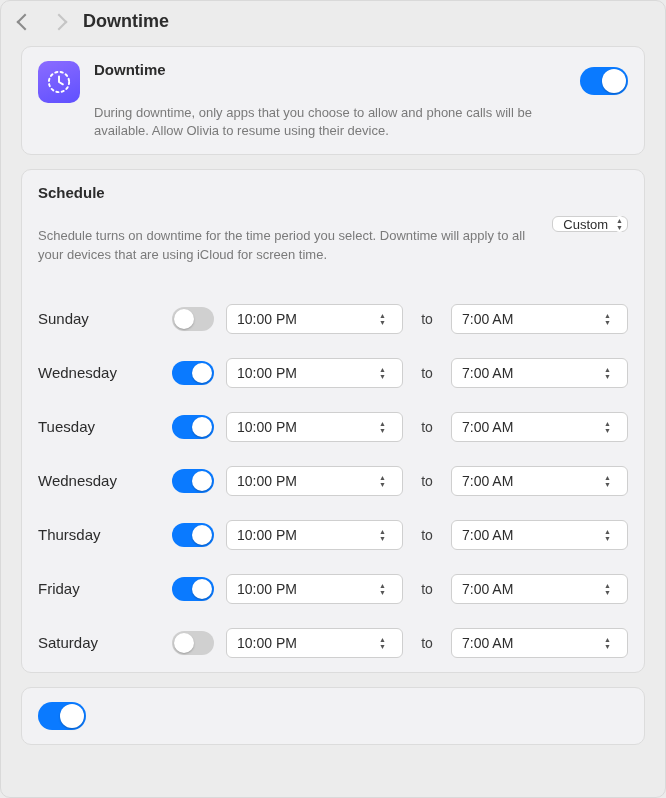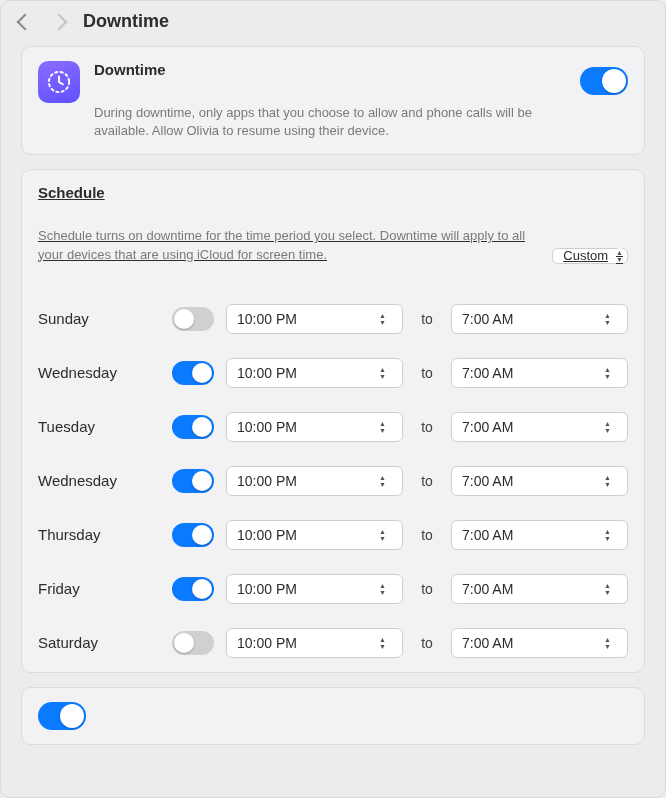--- a/index.html
+++ b/index.html
@@ -100,23 +100,22 @@
     border-radius: 50%;
     box-shadow: 0 1px 2px rgba(0,0,0,0.25);
   }
   .toggle.lg .knob { width: 24px; height: 24px; }
   .toggle.sm .knob { width: 20px; height: 20px; }
   .toggle.lg.on .knob { left: 22px; }
   .toggle.sm.on .knob { left: 20px; }
   
   .schedule-header {
     display: flex;
-    align-items: flex-end;
+    align-items: center;
     gap: 12px;
-    text-decoration: underline;
   }
   .schedule-header .section-title { font-size: 15px; }
   .schedule-header .left { flex: 1; }
   .schedule-select {
     display: flex; align-items: center;
     background: #fff;
     border: 1px solid var(--input-border);
     border-radius: 6px;
     height: 16px;
     padding: 0 4px 0 10px;

